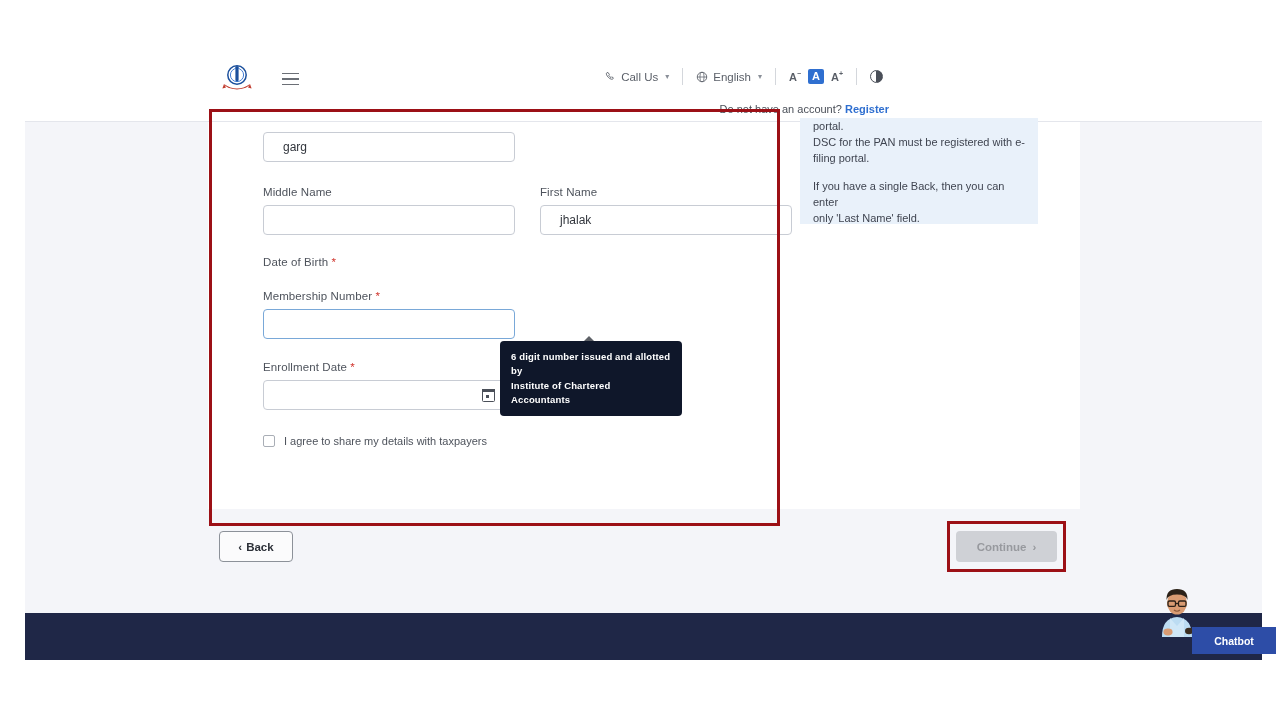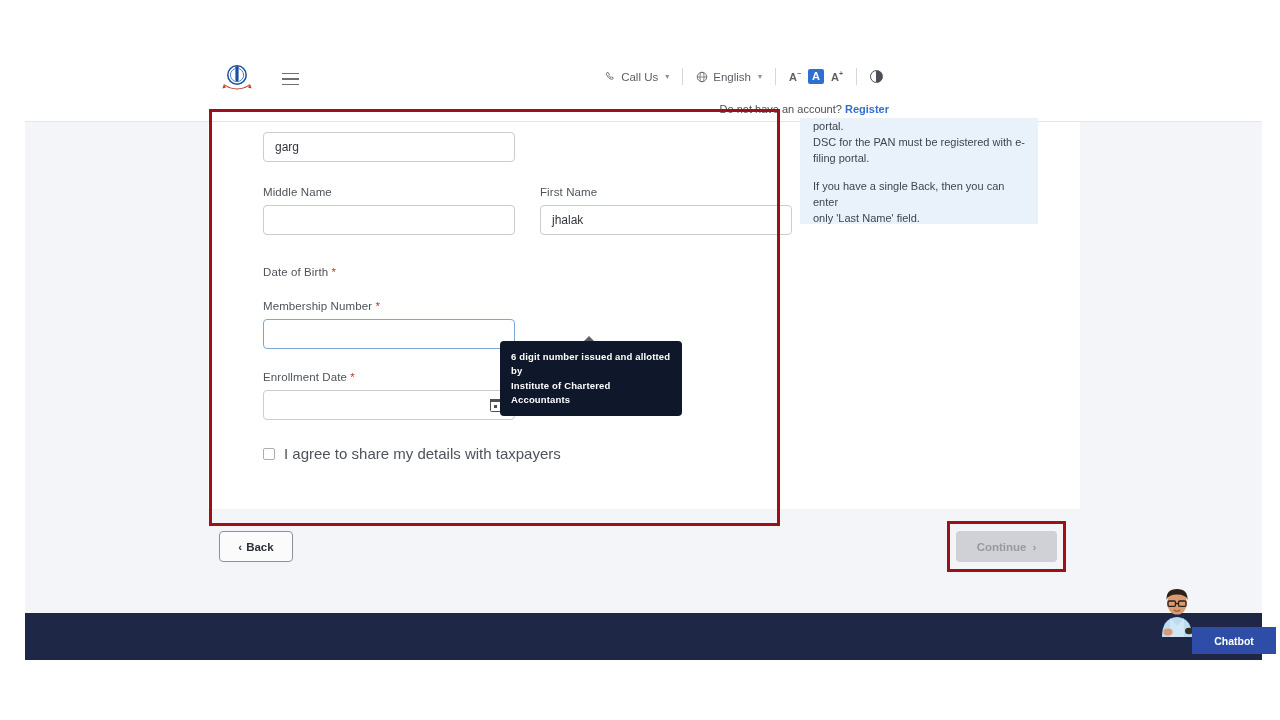--- a/index.html
+++ b/index.html
@@ -85,21 +85,21 @@
   .form-area { position: absolute; left: 55px; top: 0px; width: 560px; }
   .field-label {
     font-size: 11.5px; color: #4e535c;
     margin-bottom: 7px; letter-spacing: .1px;
   }
   .req { color: #d0342c; }
   .inp {
     border: 1px solid #c8ccd4; border-radius: 4px;
     background: #fff; height: 30px;
     display: flex; align-items: center;
-    padding: 0 11px; font-size: 12px; color: #32363d;
+    padding: 0 19px; font-size: 12px; color: #32363d;
   }
   .inp.focused { border: 1.4px solid #79a8d8; }
   .inp .val { line-height: 1; }
   .inp.empty { color: transparent; }
 
   .row { display: flex; gap: 25px; }
   .col { width: 252px; }
 
   .cal-ic {
     margin-left: auto; width: 13px; height: 13px; position: relative;
@@ -117,21 +117,21 @@
     position: absolute; left: 4px; top: 6.5px;
     width: 3px; height: 3px; background: #4a4f58;
   }
 
   
   .cb-row { display: flex; align-items: center; gap: 9px; }
   .cb-box {
     width: 12px; height: 12px; border: 1.3px solid #a9aeb6;
     border-radius: 2px; background: #fff; cursor: pointer;
   }
-  .cb-label { font-size: 15px; color: #4e535c; }
+  .cb-label { font-size: 11px; color: #4e535c; }
 
   
   .tooltip {
     position: absolute;
     left: 500px; top: 341px;
     width: 182px;
     background: #0f172a; color: #ffffff;
     border-radius: 4px;
     padding: 9px 11px;
     font-size: 9.5px; font-weight: 700; line-height: 1.5;
@@ -303,21 +303,21 @@
             </div>
           </div>
           <div class="col">
             <div class="field-label">First Name</div>
             <div class="inp">
               <span class="val">jhalak</span>
             </div>
           </div>
         </div>
 
-        <div style="margin-top:31px;">
+        <div style="margin-top:21px;">
           <div class="field-label">
             <span>Date of Birth</span>
             <span class="req">*</span>
           </div>
         </div>
 
         <div style="margin-top:22px;">
           <div class="field-label">
             <span>Membership Number</span>
             <span class="req">*</span>

